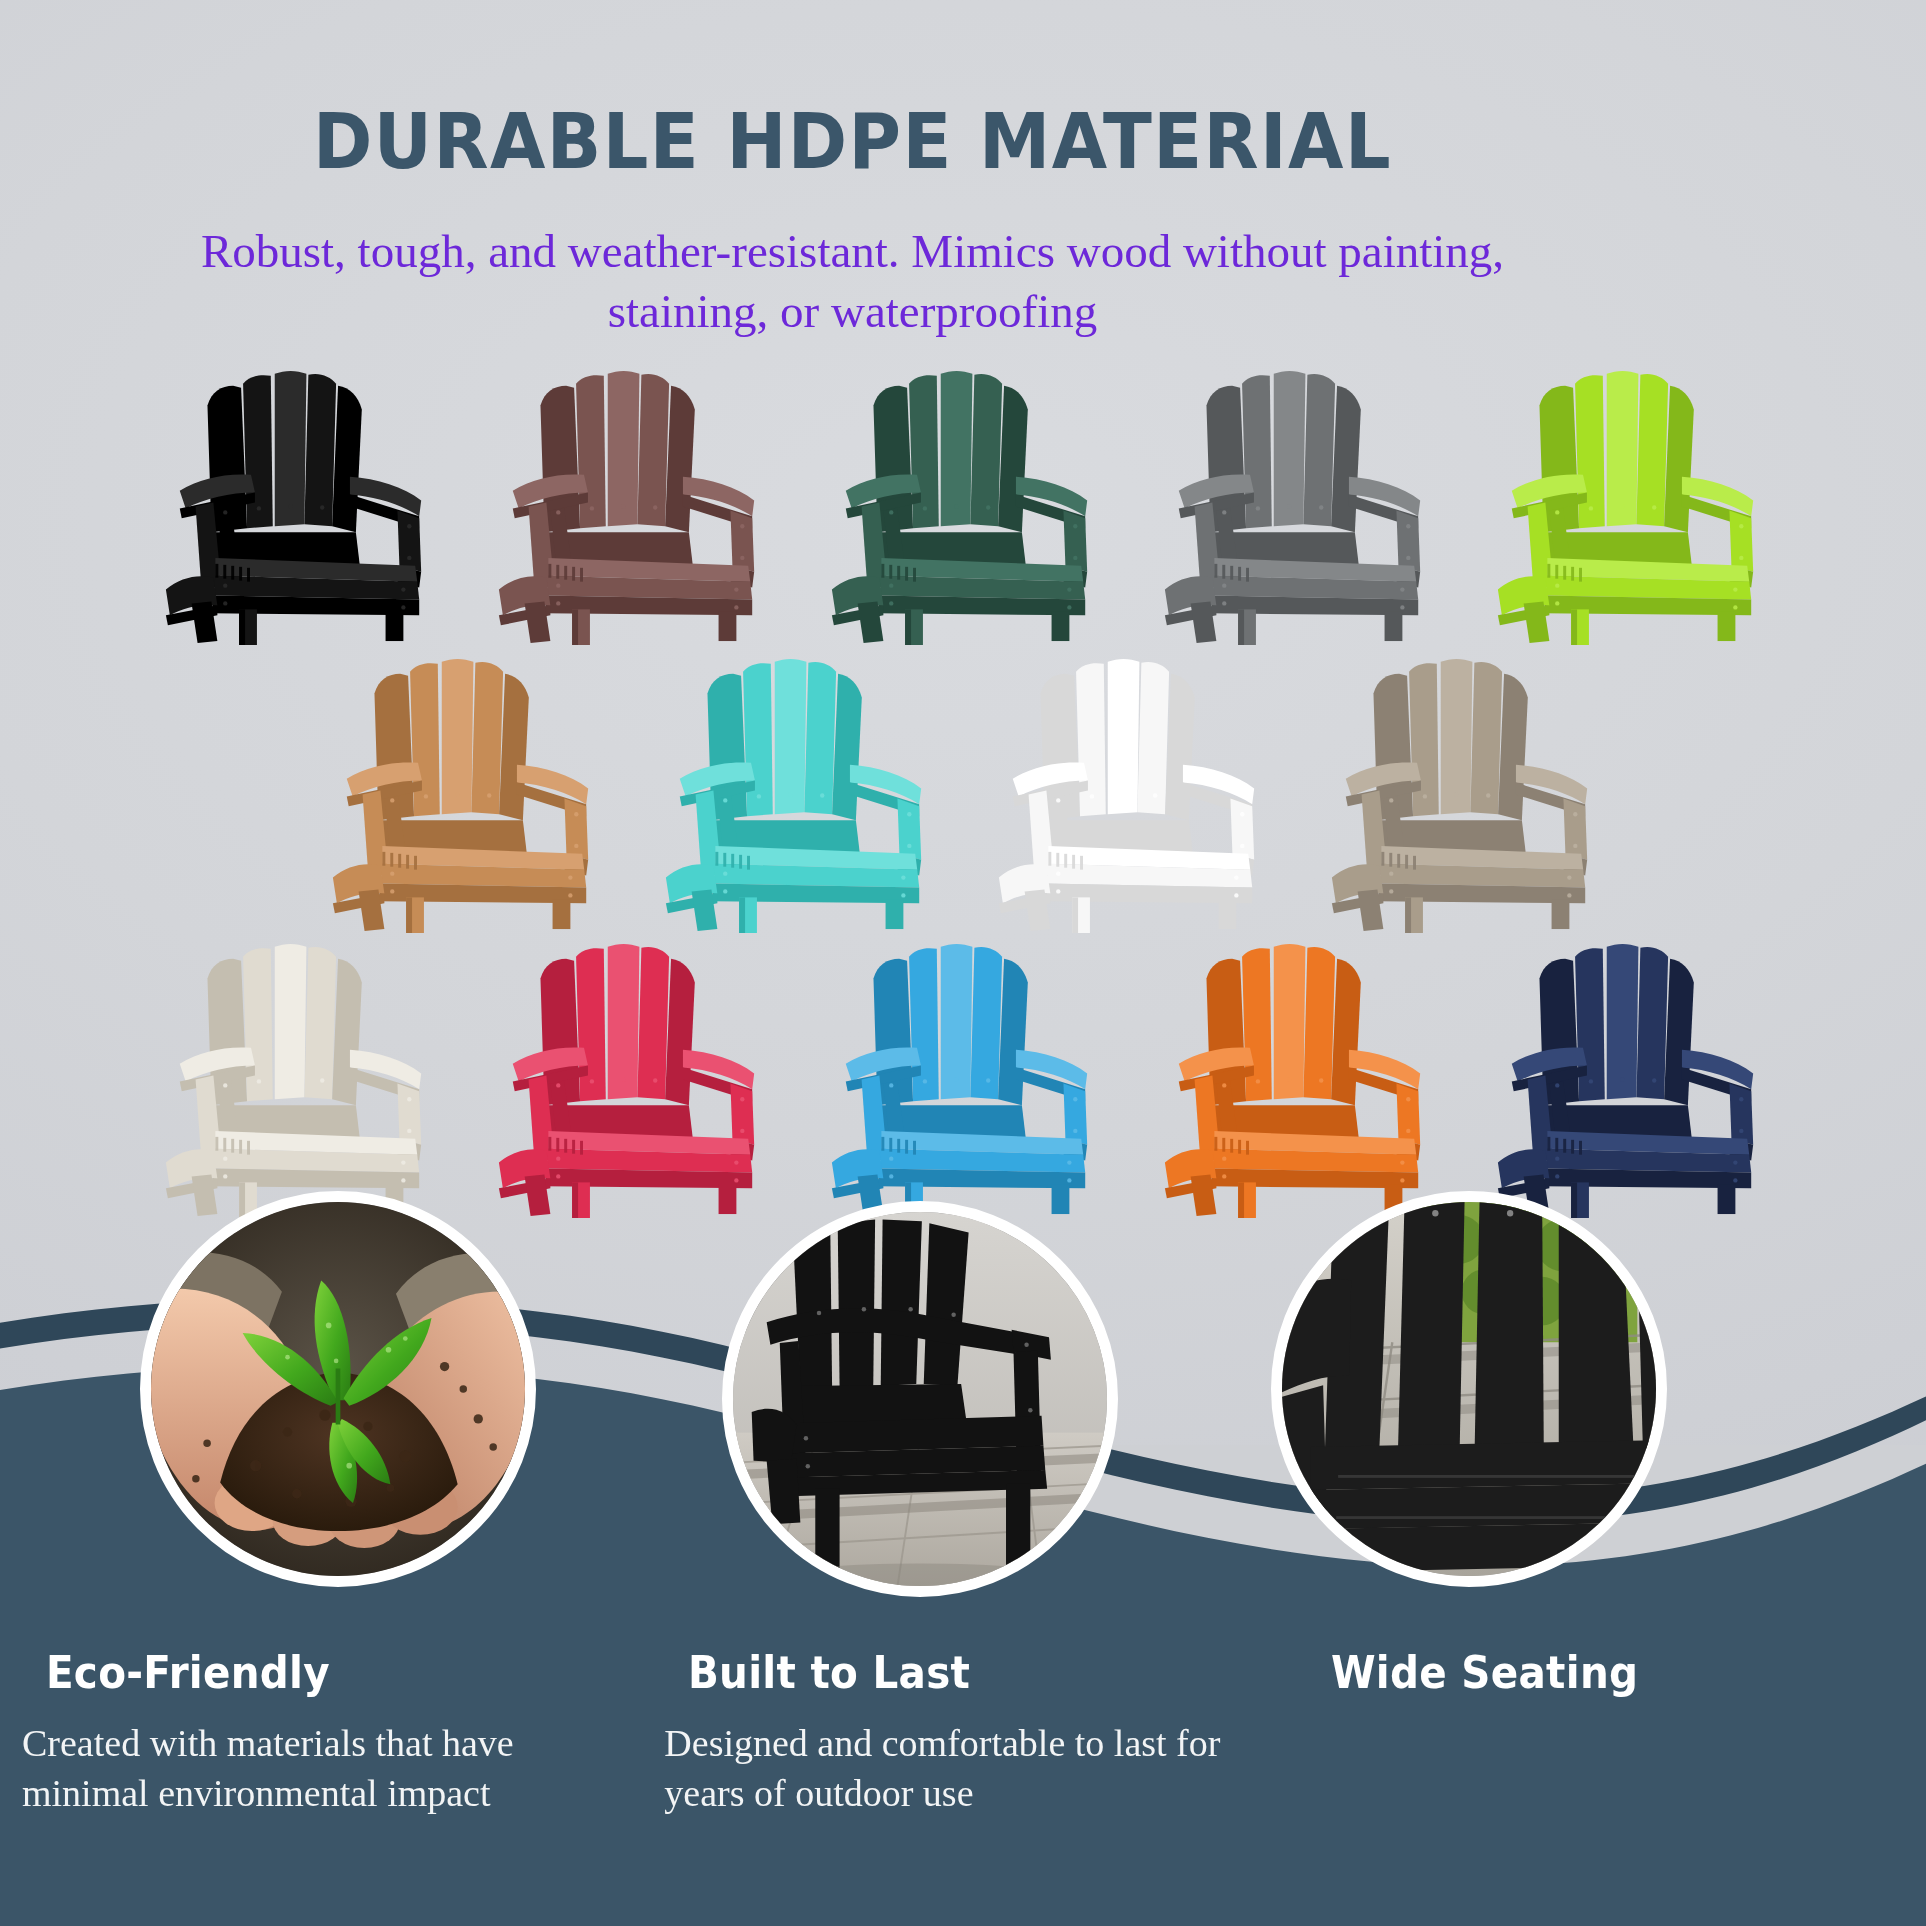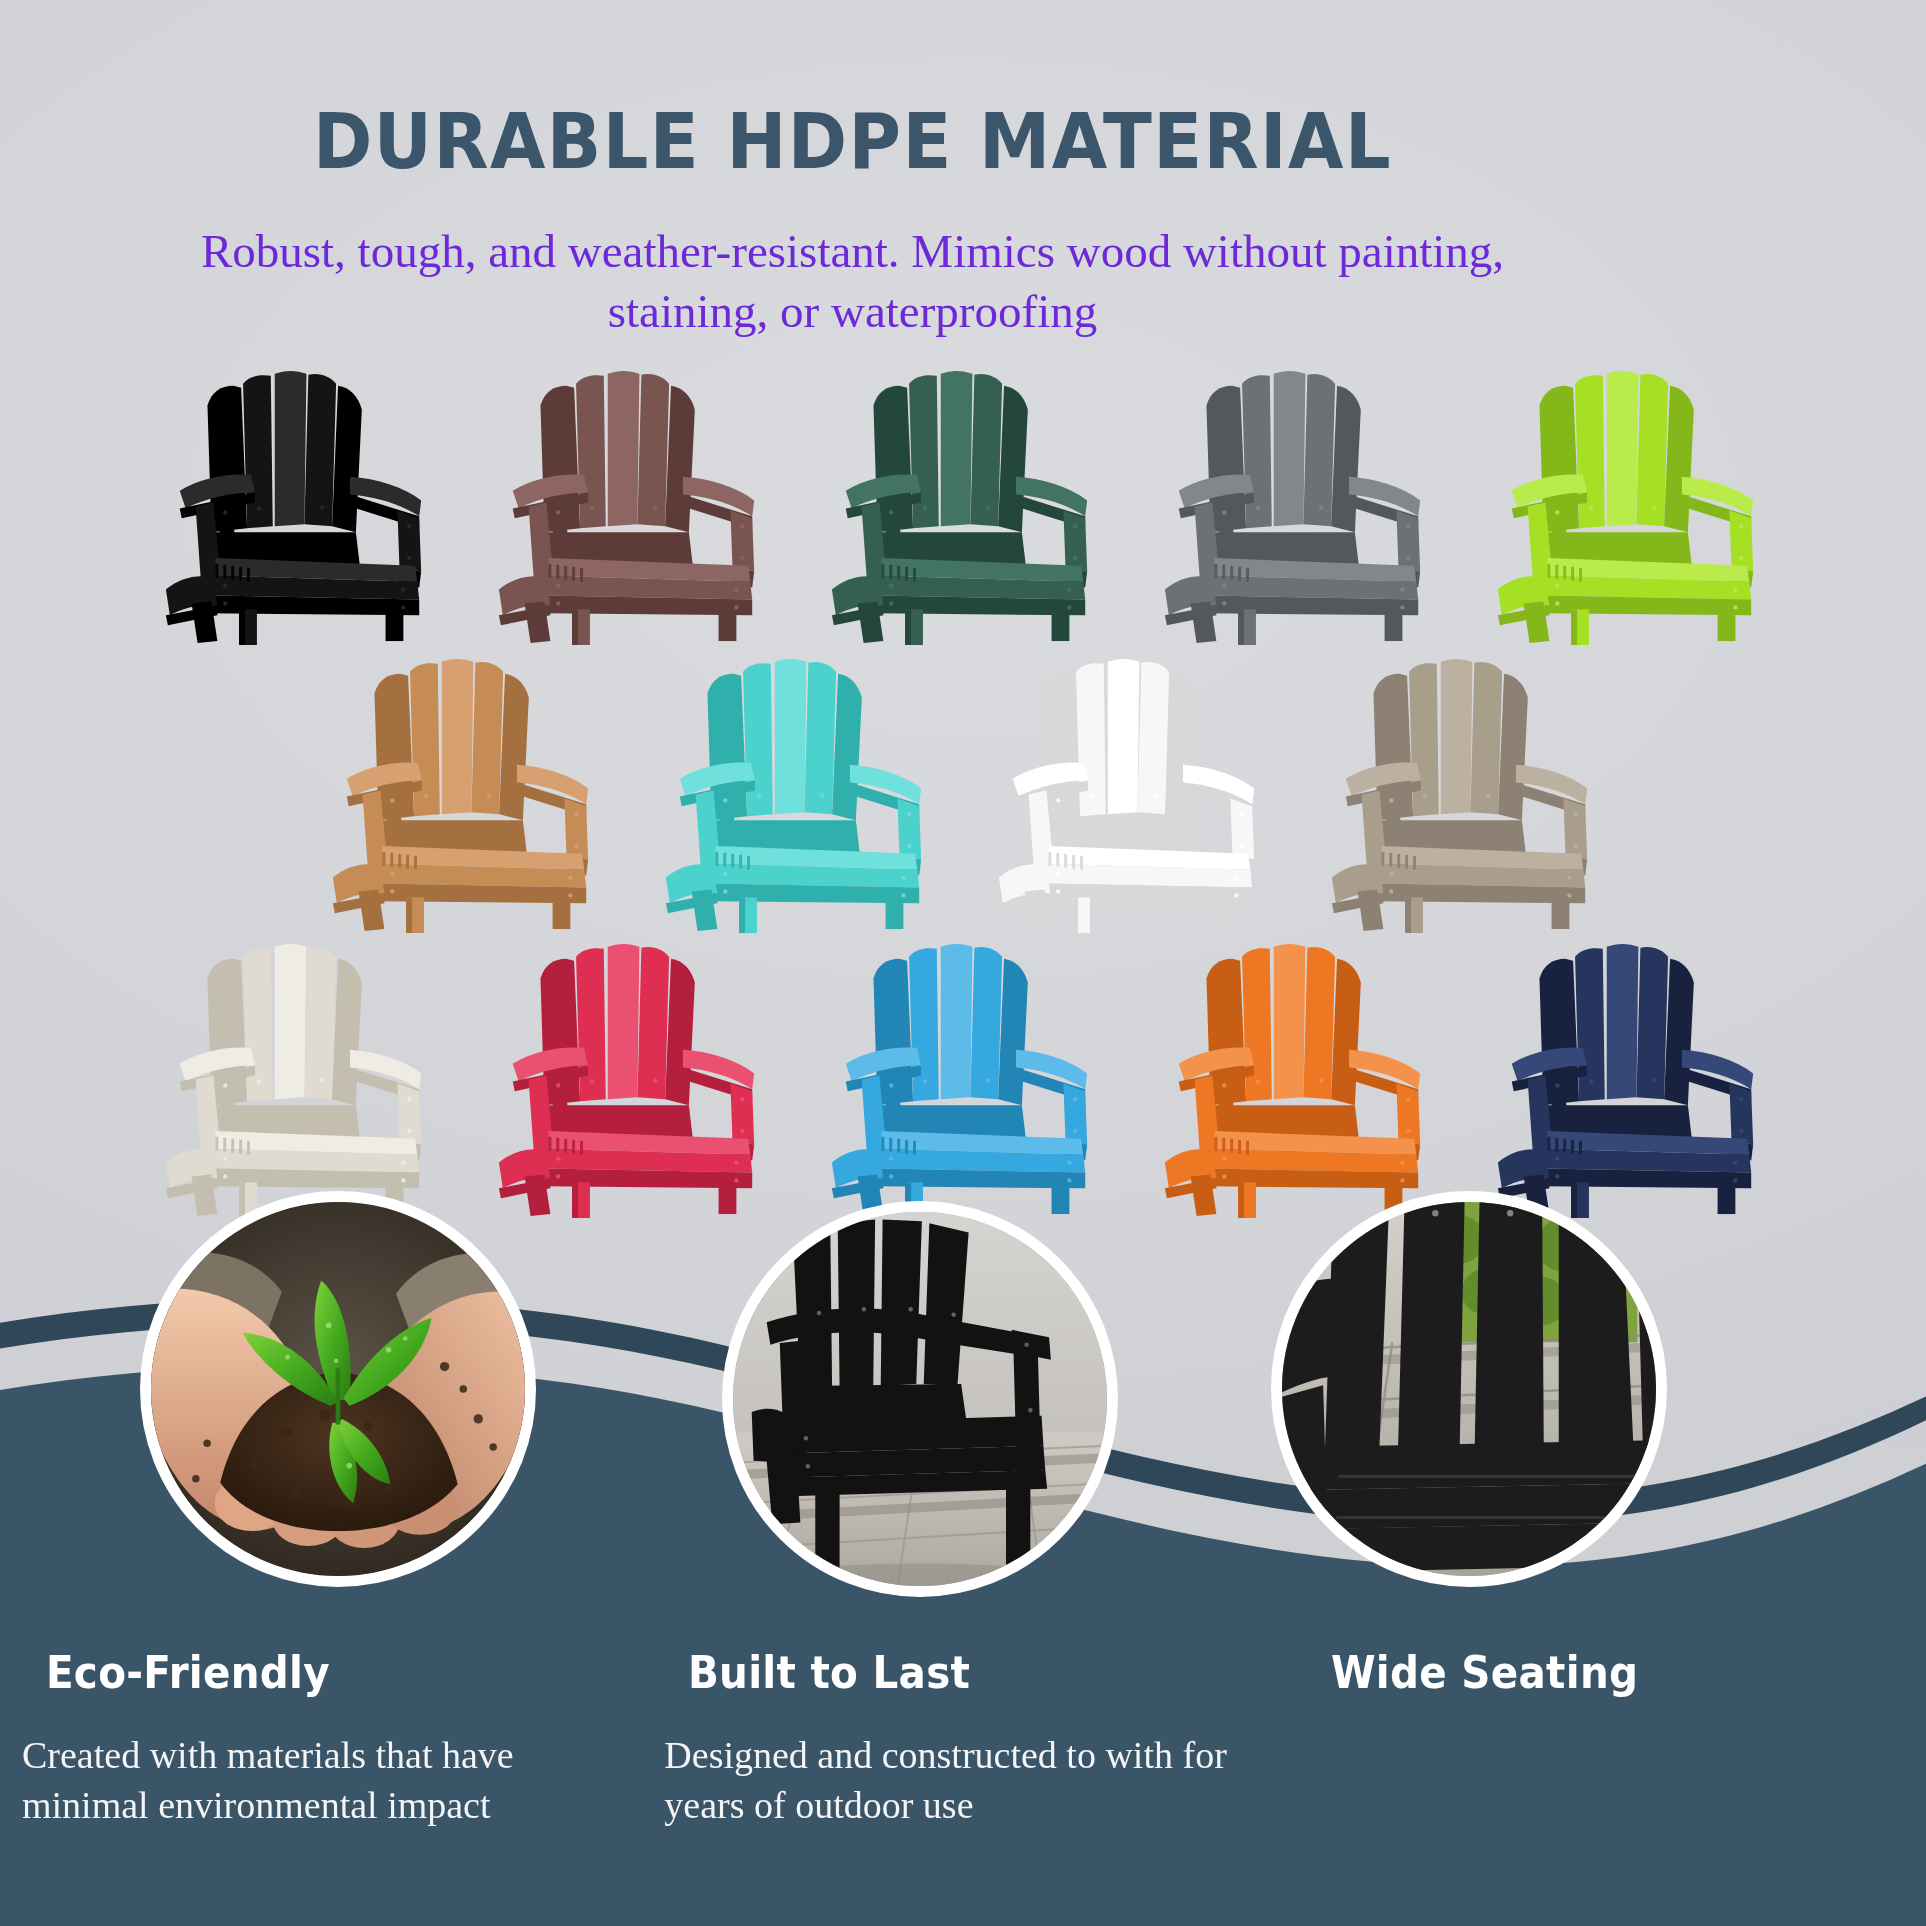--- a/index.html
+++ b/index.html
@@ -74,21 +74,21 @@
   .feature-col { flex: 1; text-align: left; padding: 0 22px; }
   .feature-title {
     font-family: "DejaVu Sans", sans-serif;
     font-weight: 700;
     font-size: 44px;
     color: #ffffff;
     transform: scaleX(0.92);
     letter-spacing: 0.3px;
   }
   .feature-desc {
-    margin-top: 32px;
+    margin-top: 20px;
     font-family: "Liberation Serif", serif;
     font-size: 38px;
     line-height: 1.32;
     color: #f2f4f5;
   }
 </style>
 </head>
 <body>
 
 <div id="top-panel"></div>
@@ -1141,19 +1141,19 @@
   </div>
 </div>
 
 <div id="features">
   <div class="feature-col">
     <div class="feature-title">Eco-Friendly</div>
     <div class="feature-desc">Created with materials that have minimal environmental impact</div>
   </div>
   <div class="feature-col">
     <div class="feature-title">Built to Last</div>
-    <div class="feature-desc">Designed and constructed to with for years of outdoor use</div>
+    <div class="feature-desc">Designed and comfortable to last for years of outdoor use</div>
   </div>
   <div class="feature-col">
     <div class="feature-title">Wide Seating</div>
   </div>
 </div>
 
 
 </body></html>

